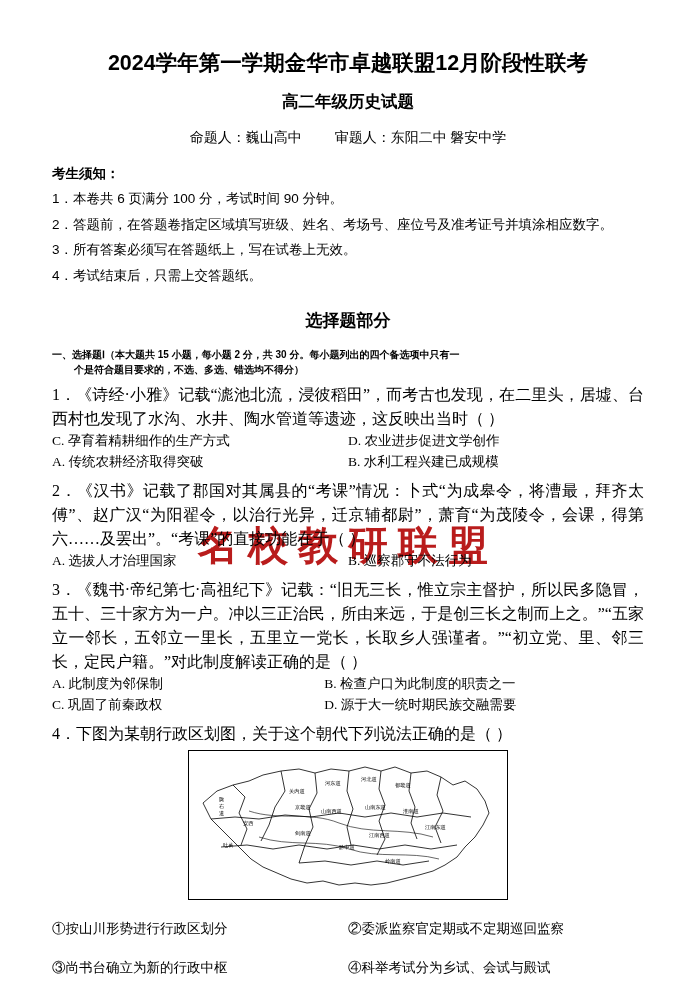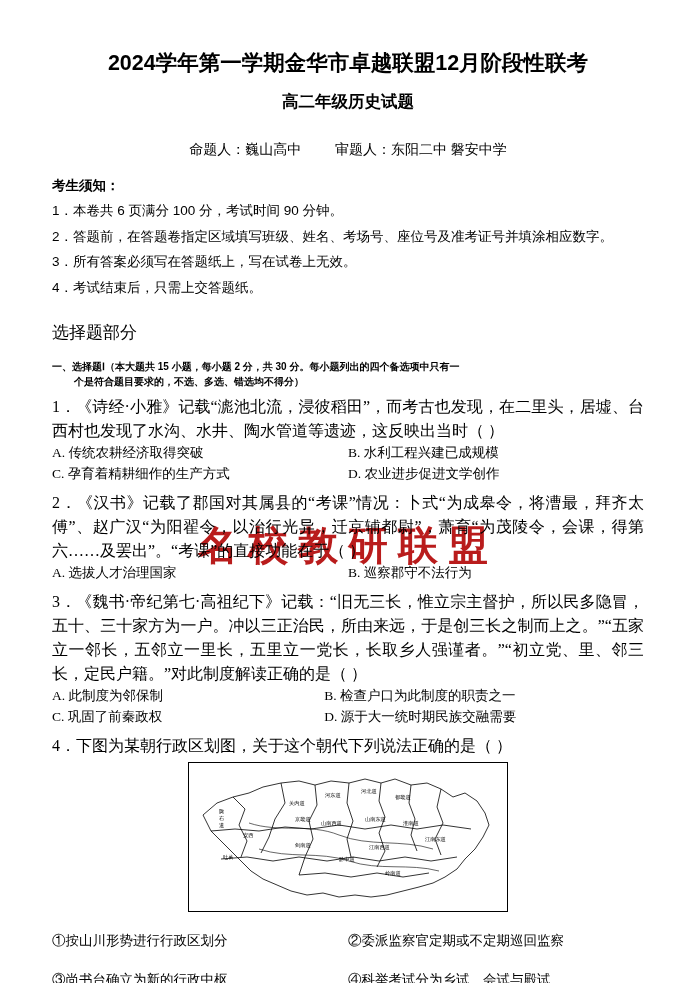--- a/index.html
+++ b/index.html
@@ -52,43 +52,43 @@
   .doc-subtitle {
     text-align: center;
     font-size: 16.5px;
     font-weight: bold;
     margin-top: 14px;
     font-family: "Liberation Sans", sans-serif;
   }
   .authors {
     text-align: center;
     font-size: 14px;
-    margin-top: 28px;
-    font-family: Liberation Sans, sans-serif;
+    margin-top: 16px;
+    font-family: Liberation Serif, serif;
   }
   .authors span.gap {
     display: inline-block;
     width: 26px;
   }
   .notice-title {
     font-size: 13.5px;
     font-weight: bold;
     margin-top: 18px;
     font-family: "Liberation Sans", sans-serif;
   }
   .notice-item {
     font-size: 13.5px;
     margin-top: 6px;
     line-height: 1.45;
     font-family: "Liberation Sans", sans-serif;
   }
   .section-title {
-    text-align: left;
+    text-align: center;
     font-size: 17px;
-    font-weight: normal;
+    font-weight: bold;
     margin-top: 24px;
     font-family: "Liberation Sans", sans-serif;
   }
   .q-group-head {
     font-size: 10px;
     font-weight: bold;
     margin-top: 15px;
     line-height: 1.5;
     font-family: "Liberation Sans", sans-serif;
   }
@@ -172,26 +172,26 @@
 
     <div class="section-title">选择题部分</div>
 
     <div class="q-group-head">
       <span>一、选择题Ⅰ（本大题共 15 小题，每小题 2 分，共 30 分。每小题列出的四个备选项中只有一</span>
       <span class="indent2">个是符合题目要求的，不选、多选、错选均不得分）</span>
     </div>
 
     <div class="question">1．《诗经·小雅》记载“滮池北流，浸彼稻田”，而考古也发现，在二里头，居墟、台西村也发现了水沟、水井、陶水管道等遗迹，这反映出当时（     ）</div>
     <div class="opts">
+      <div class="col">C. 孕育着精耕细作的生产方式</div>
+      <div class="col">D. 农业进步促进文学创作</div>
+    </div>
+    <div class="opts">
       <div class="col">A. 传统农耕经济取得突破</div>
       <div class="col">B. 水利工程兴建已成规模</div>
-    </div>
-    <div class="opts">
-      <div class="col">C. 孕育着精耕细作的生产方式</div>
-      <div class="col">D. 农业进步促进文学创作</div>
     </div>
 
     <div class="question">2．《汉书》记载了郡国对其属县的“考课”情况：卜式“为成皋令，将漕最，拜齐太傅”、赵广汉“为阳翟令，以治行光异，迁京辅都尉”，萧育“为茂陵令，会课，得第六……及罢出”。“考课”的直接功能在于（     ）</div>
     <div class="opts">
       <div class="col">A. 选拔人才治理国家</div>
       <div class="col">B. 巡察郡守不法行为</div>
     </div>
 
     <div class="question">3．《魏书·帝纪第七·高祖纪下》记载：“旧无三长，惟立宗主督护，所以民多隐冒，五十、三十家方为一户。冲以三正治民，所由来远，于是创三长之制而上之。”“五家立一邻长，五邻立一里长，五里立一党长，长取乡人强谨者。”“初立党、里、邻三长，定民户籍。”对此制度解读正确的是（     ）</div>
     <div class="opts wide">

